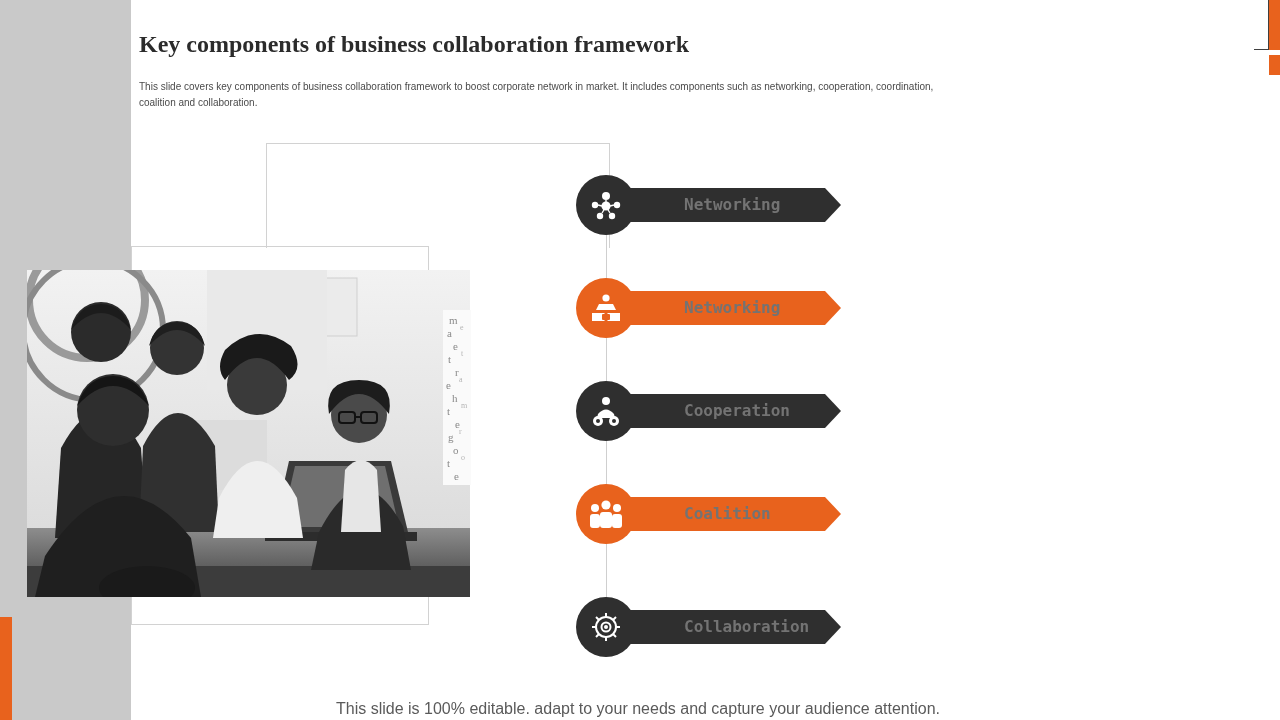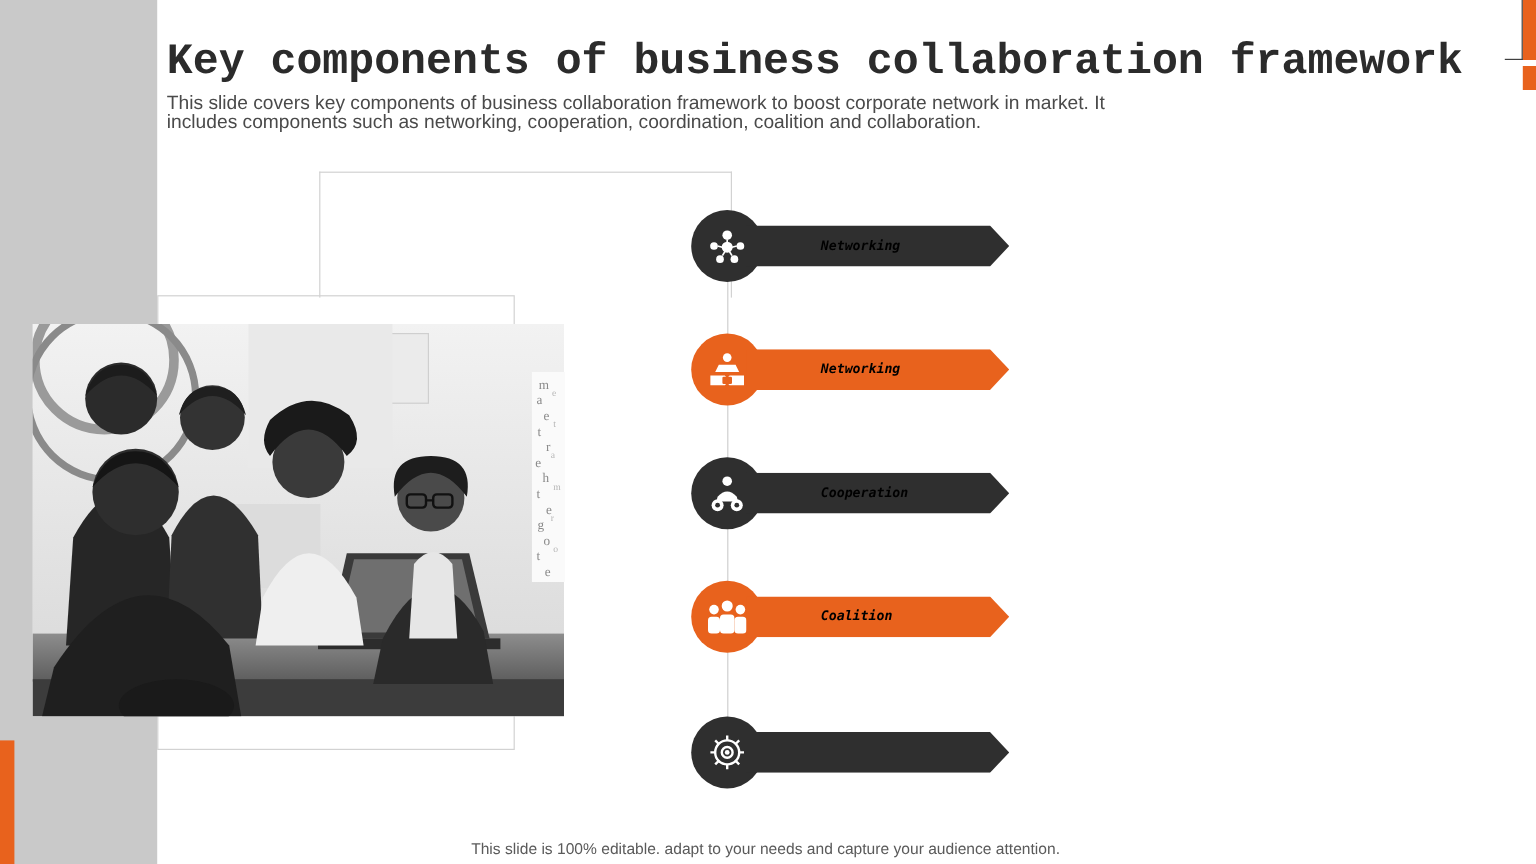--- a/index.html
+++ b/index.html
@@ -25,27 +25,27 @@
   .right-thin-line{
     position:absolute;right:11px;top:0;width:1px;height:50px;background:#3f3f3f;
   }
   .right-thin-line2{
     position:absolute;right:11px;top:49px;width:15px;height:1px;background:#3f3f3f;
   }
 
   
   .title{
     position:absolute;left:139px;top:31px;width:780px;
-    font-family:Liberation Mono, monospace;
-    font-size:36px;font-weight:bold;color:#2b2b2b;letter-spacing:0px;
+    font-family:Liberation Serif, serif;
+    font-size:24px;font-weight:bold;color:#2b2b2b;letter-spacing:0px;
     white-space:nowrap;
   }
   .subtitle{
     position:absolute;left:139px;top:79px;width:830px;
-    font-size:16px;color:#4a4a4a;line-height:16px;
+    font-size:10px;color:#4a4a4a;line-height:16px;
   }
 
   
   .frame-box-a{
     position:absolute;left:266px;top:143px;width:342px;height:104px;
     border:1px solid #d2d2d2;border-bottom:none;
   }
   .frame-box-b{
     position:absolute;left:131px;top:246px;width:296px;height:377px;
     border:1px solid #d2d2d2;
@@ -74,26 +74,26 @@
   }
   .icon-circle.dark{background:#2f2f2f;}
   .icon-circle.orange{background:#e8621d;}
   .banner{
     position:absolute;left:46px;top:13px;height:34px;width:219px;
   }
   .banner .bg{position:absolute;inset:0;}
   .banner .label{
     position:absolute;left:62px;top:0;height:34px;line-height:34px;
     font-family:"DejaVu Sans Mono", monospace;
-    font-size:11px;font-weight:bold;color:#000000;white-space:nowrap;font-style:italic;
+    font-size:16px;font-weight:bold;color:#737373;white-space:nowrap;
   }
 
   .footer{
     position:absolute;left:0;top:700px;width:1276px;text-align:center;
-    font-size:13px;color:#5a5a5a;
+    font-size:16px;color:#5a5a5a;
   }
 </style>
 </head>
 <body>
 
 <div class="left-gray-band"></div>
 <div class="left-orange-block"></div>
 <div class="right-orange-top"></div>
 <div class="right-orange-mid"></div>
 <div class="right-thin-line"></div>
@@ -300,17 +300,18 @@
         <line x1="27" y1="7" x2="24" y2="10"></line>
           <line x1="10" y1="24" x2="7" y2="27"></line>
       </g>
       <circle cx="17" cy="17" r="2" fill="#fff"></circle>
     </svg>
   </div>
   <div class="banner">
     <svg class="bg" width="219" height="34" viewBox="0 0 219 34" preserveAspectRatio="none" xmlns="http://www.w3.org/2000/svg">
       <polygon points="0,0 203,0 219,17 203,34 0,34" fill="#2f2f2f"></polygon>
     </svg>
+    <span class="label">Collaboration</span>
   </div>
 
 </div>
 
 <div class="footer">This slide is 100% editable. adapt to your needs and capture your audience attention.</div>
 
 </body></html>

